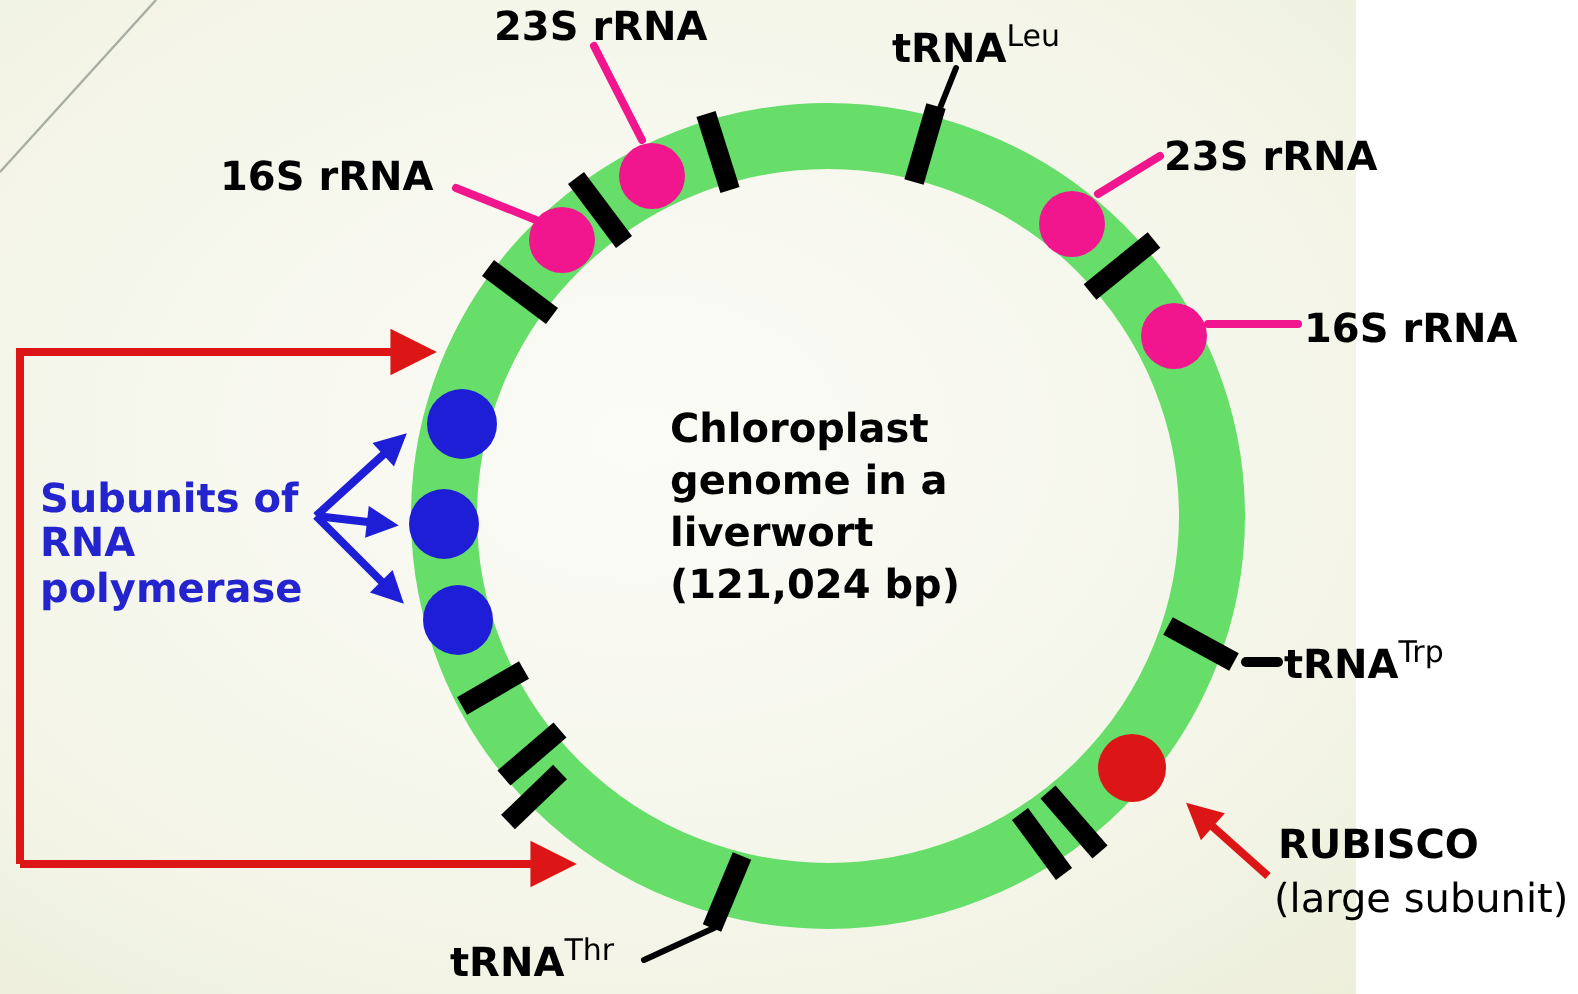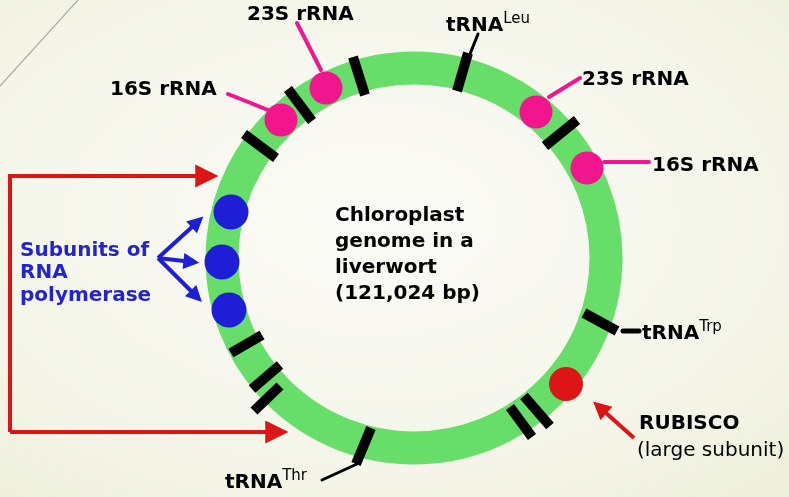--- a/index.html
+++ b/index.html
@@ -1,19 +1,19 @@
 <!DOCTYPE html>
 <html><head>
 <meta charset="utf-8">
 <style>
   html, body { margin: 0; padding: 0; }
   body { width: 789px; height: 497px; overflow: hidden; }
   .stage {
     position: relative;
-    width: 789px;
+    width: 678px;
     height: 497px;
     background: radial-gradient(ellipse 120% 115% at 47% 44%,
       #fbfbf7 0%, #f4f5e8 45%, #e9ecd4 75%, #dde3c2 100%);
   }
   svg text {
     font-family: "DejaVu Sans", "Liberation Sans", sans-serif;
   }
 </style>
 </head>
 <body>

